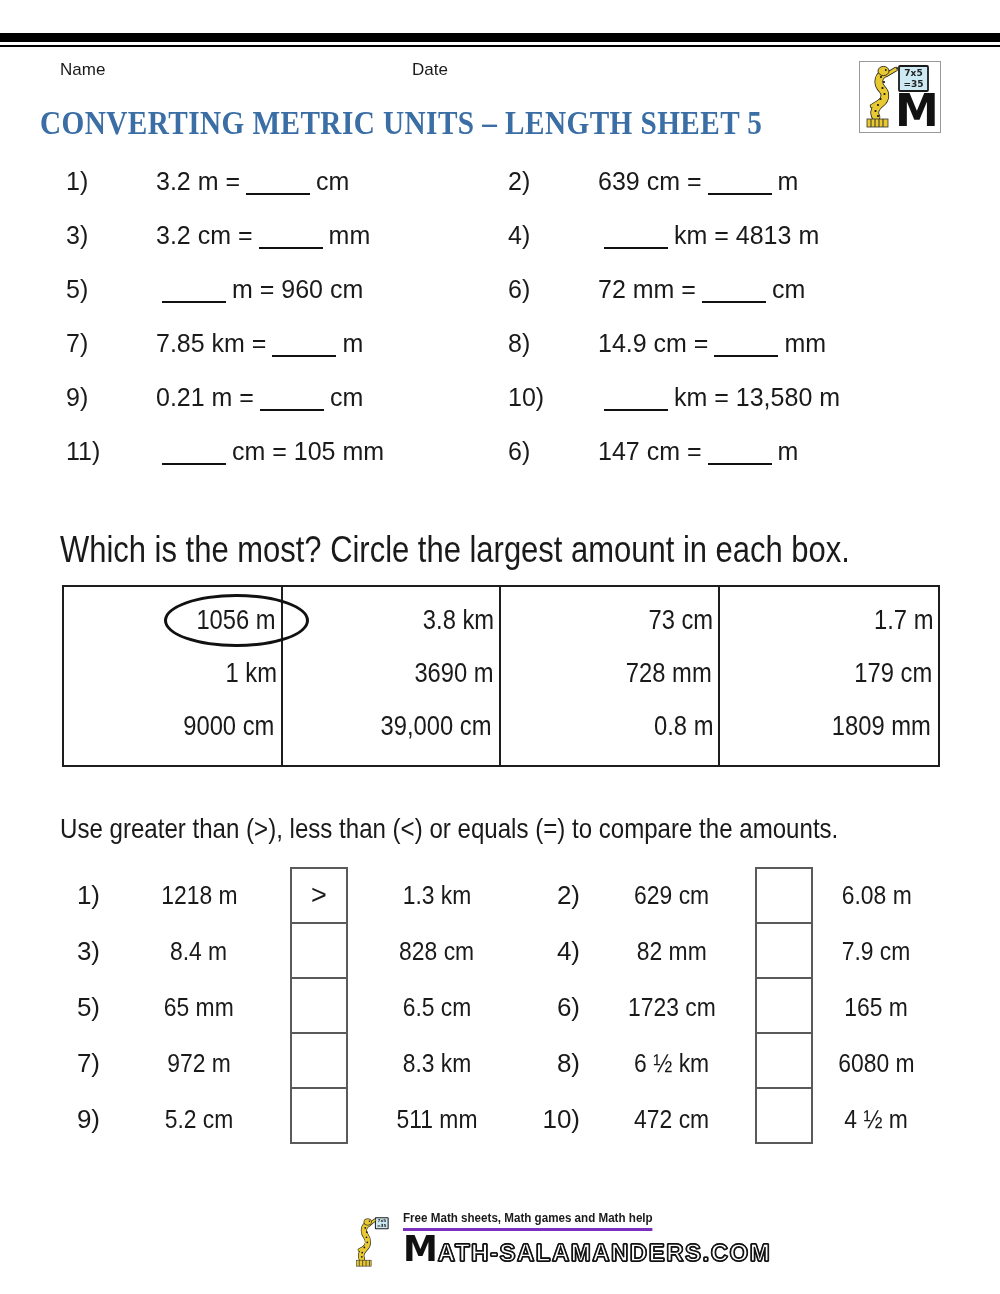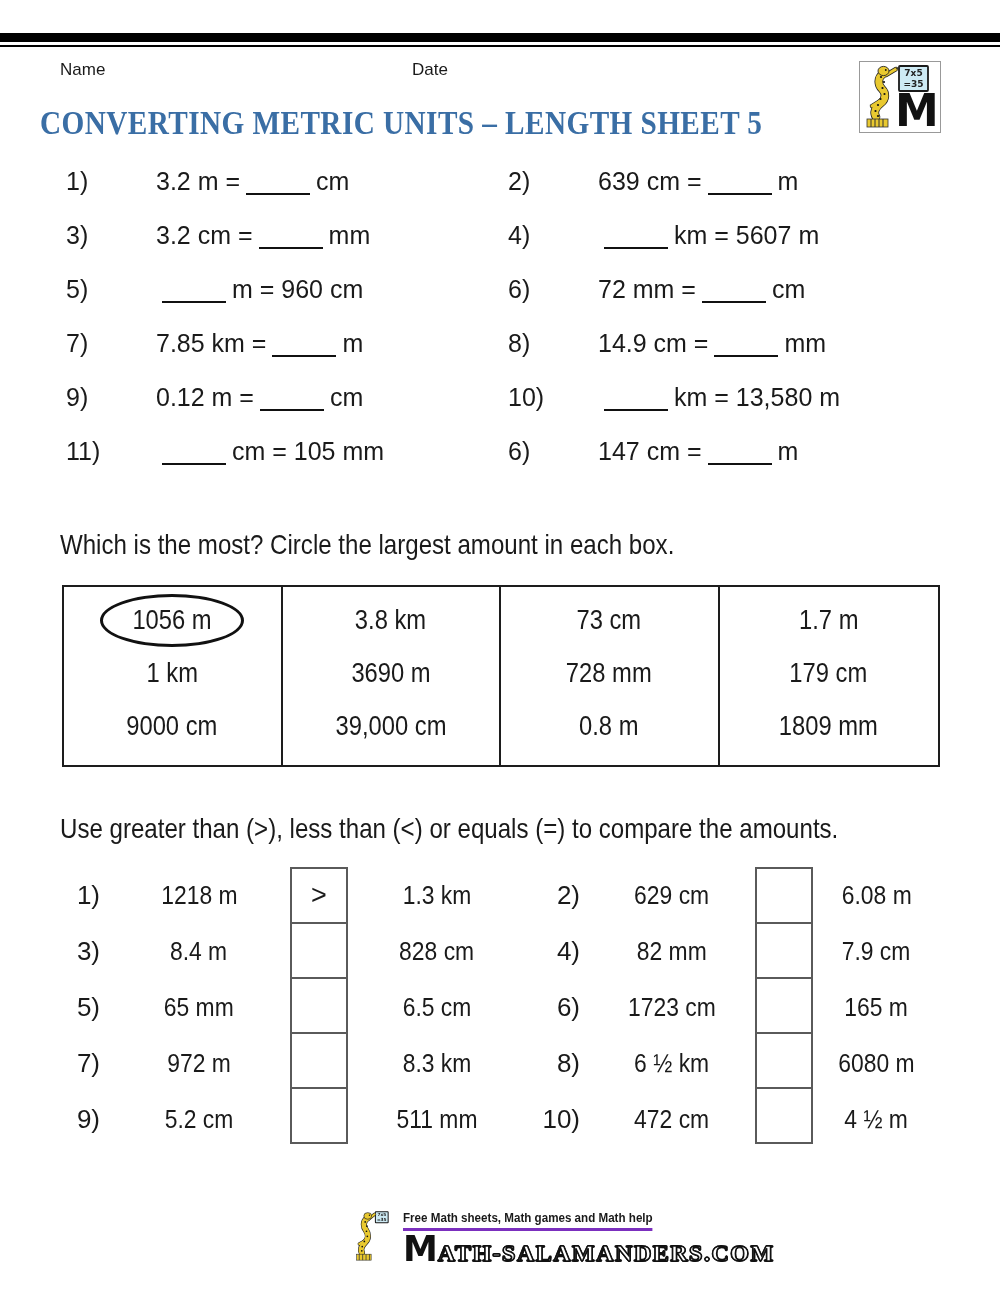--- a/index.html
+++ b/index.html
@@ -54,32 +54,32 @@
   .blank {
     display: inline-block;
     width: 64px;
     height: 1em;
     border-bottom: 2.5px solid #111;
     margin: 0 6px;
     vertical-align: -5px;
   }
 
   
-  .most-instr { left: 60px; top: 529px; font-size: 28px; }
+  .most-instr { left: 60px; top: 529px; font-size: 36px; }
   .most-table {
     left: 62px; top: 585px; width: 878px; height: 182px;
     display: grid;
     grid-template-columns: repeat(4, 1fr);
     border: 2px solid #1d1d1d;
     background: #fff;
   }
   .most-cell {
     border-right: 2px solid #1d1d1d;
     padding-top: 7px;
-    display: flex; flex-direction: column; align-items: center;
+    display: flex; flex-direction: column; align-items: flex-end;
   }
   .most-cell:last-child { border-right: none; }
   .most-val {
     height: 53px;
     display: flex; align-items: center; justify-content: center;
     font-size: 27px;
   }
   .circle {
     display: inline-block;
     border: 3.5px solid #111;
@@ -107,21 +107,21 @@
     width: 58px; height: 57px;
     border: 2px solid #5a5a5a;
     margin-top: -2px;
     background: #fff;
     display: flex; align-items: center; justify-content: center;
     font-size: 27px;
   }
   .ansbox:first-child { margin-top: 0; }
 
   
-  .footer { left: 343px; top: 1210px; display: flex; align-items: flex-start; }
+  .footer { left: 343px; top: 1210px; display: flex; align-items: flex-end; }
   .footer-text { display: flex; flex-direction: column; align-items: flex-start; margin-left: 2px; }
   .tagline {
     font-size: 13.5px;
     font-weight: bold;
     white-space: nowrap;
     padding-bottom: 3px;
     border-bottom: 3.5px solid #7B2FBE;
     transform: scaleX(0.86);
     transform-origin: 0 100%;
   }
@@ -132,21 +132,21 @@
     color: #111;
     font-family: "DejaVu Sans", sans-serif;
   }
   .site-rest {
     font-size: 24px;
     font-weight: bold;
     letter-spacing: 1.5px;
     color: #fff;
     -webkit-text-stroke: 1.4px #111;
     text-shadow: 1px 0 0 #111, -1px 0 0 #111, 0 1px 0 #111, 0 -1px 0 #111;
-    font-family: Liberation Serif, serif;
+    font-family: Liberation Sans, sans-serif;
   }
 </style>
 </head>
 <body>
 
 <div class="page">
 
   <div class="abs rule-thick"></div>
   <div class="abs rule-thin"></div>
 
@@ -200,41 +200,41 @@
     <div class="conv-row">
         <span class="conv-num">2)</span>
         <span class="conv-body"><span>639 cm =</span><span class="blank"></span><span>m</span></span>
       </div>
     <div class="conv-row">
         <span class="conv-num">3)</span>
         <span class="conv-body"><span>3.2 cm =</span><span class="blank"></span><span>mm</span></span>
       </div>
     <div class="conv-row">
         <span class="conv-num">4)</span>
-        <span class="conv-body"><span></span><span class="blank"></span><span>km = 5607 m</span></span>
+        <span class="conv-body"><span></span><span class="blank"></span><span>km = 4813 m</span></span>
       </div>
     <div class="conv-row">
         <span class="conv-num">5)</span>
         <span class="conv-body"><span></span><span class="blank"></span><span>m = 960 cm</span></span>
       </div>
     <div class="conv-row">
         <span class="conv-num">6)</span>
         <span class="conv-body"><span>72 mm =</span><span class="blank"></span><span>cm</span></span>
       </div>
     <div class="conv-row">
         <span class="conv-num">7)</span>
         <span class="conv-body"><span>7.85 km =</span><span class="blank"></span><span>m</span></span>
       </div>
     <div class="conv-row">
         <span class="conv-num">8)</span>
         <span class="conv-body"><span>14.9 cm =</span><span class="blank"></span><span>mm</span></span>
       </div>
     <div class="conv-row">
         <span class="conv-num">9)</span>
-        <span class="conv-body"><span>0.12 m =</span><span class="blank"></span><span>cm</span></span>
+        <span class="conv-body"><span>0.21 m =</span><span class="blank"></span><span>cm</span></span>
       </div>
     <div class="conv-row">
         <span class="conv-num">10)</span>
         <span class="conv-body"><span></span><span class="blank"></span><span>km = 13,580 m</span></span>
       </div>
     <div class="conv-row">
         <span class="conv-num">11)</span>
         <span class="conv-body"><span></span><span class="blank"></span><span>cm = 105 mm</span></span>
       </div>
     <div class="conv-row">

